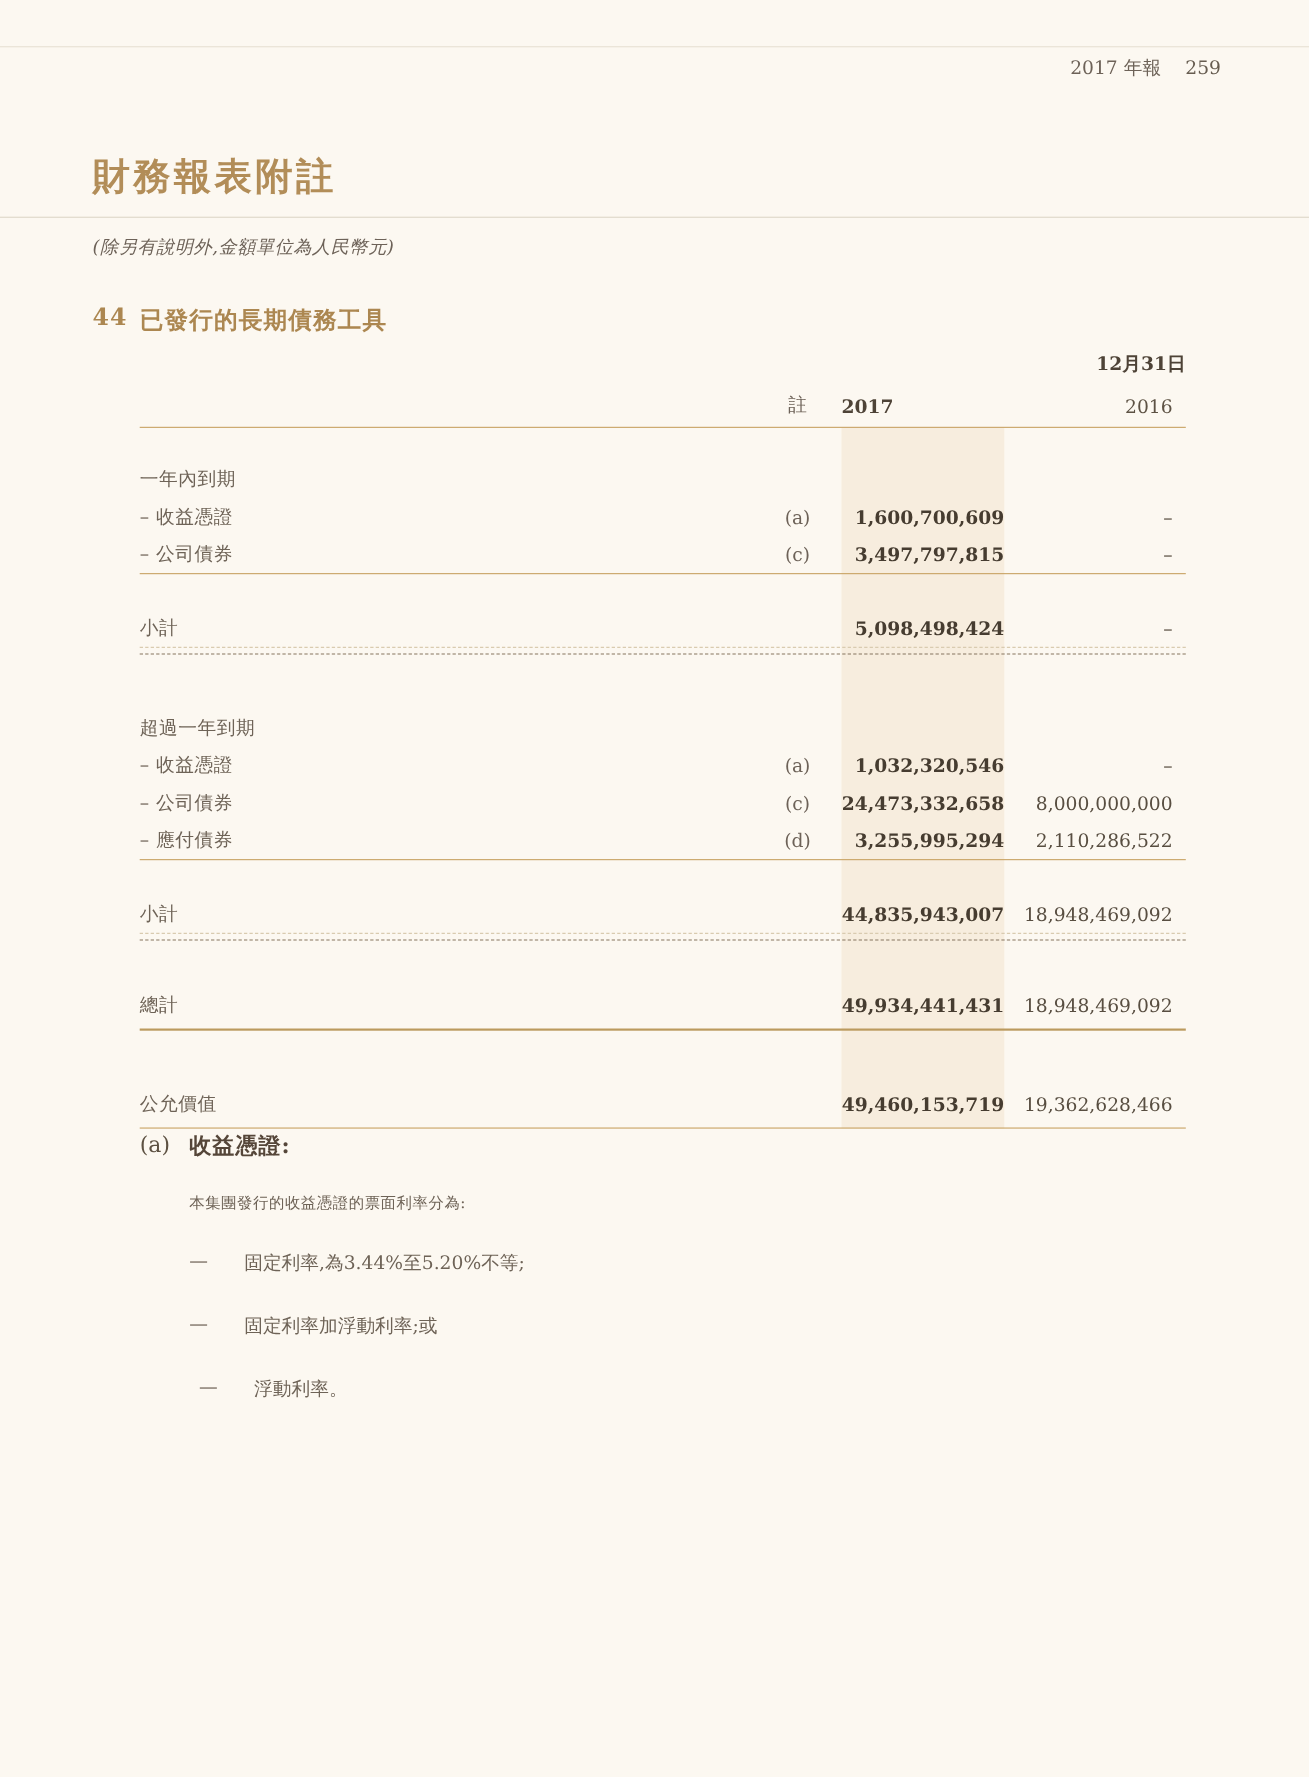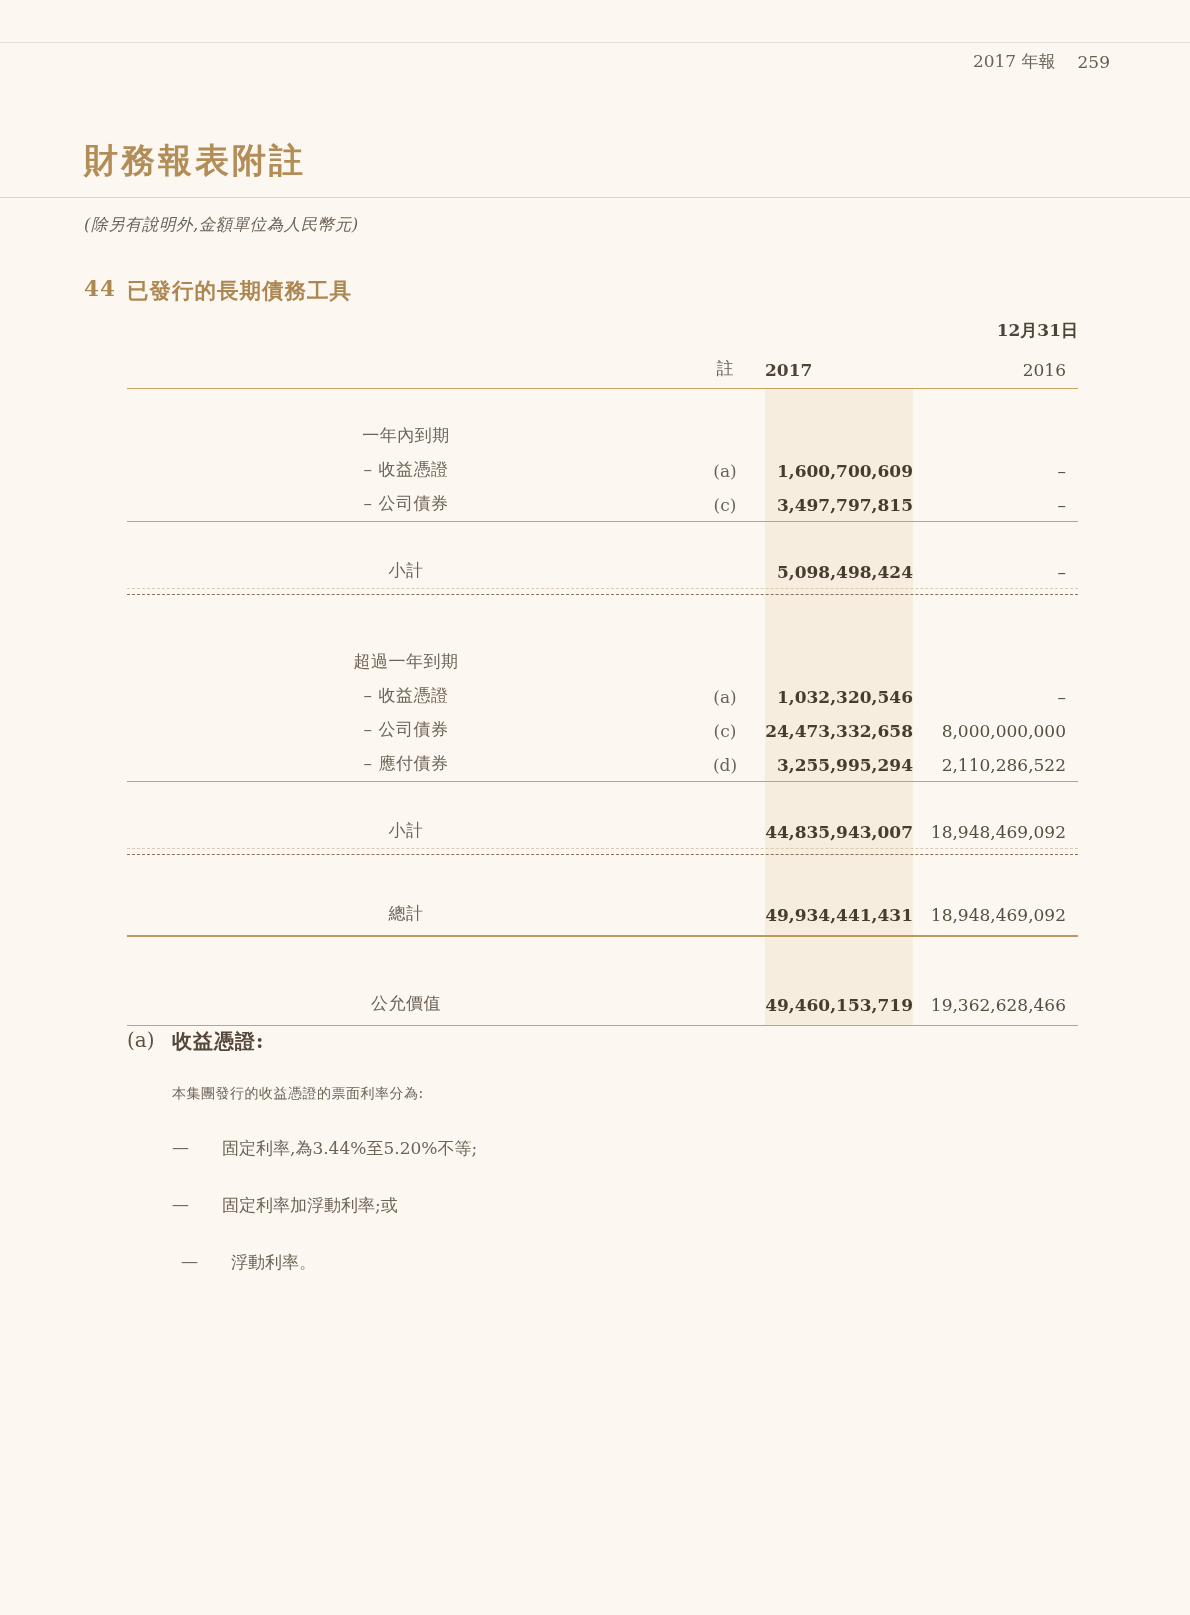--- a/index.html
+++ b/index.html
@@ -28,21 +28,21 @@
   .hd-cols{height:32px;padding-bottom:8px;}
   .hd-2017{text-align:left;font-weight:bold;color:#4e4337;}
   .hd-2016{text-align:right;padding-right:12px;color:#5d5244;}
   .rule{border-top:1.5px solid #c8a263;}
   .rule-thin{border-top:1px solid #c8a263;}
   .rule-thick{border-top:2.5px solid #bb9a5e;}
   .rule-double{height:5px;border-top:1px dashed #d9cbb0;border-bottom:1px dashed #85755f;}
   .t-body{position:relative;}
   .band{position:absolute;top:0;bottom:0;left:638px;width:148px;background:#f7edde;z-index:-1;}
   .t-row{height:34px;}
-  .t-row .c-label{color:#6e6357;letter-spacing:.5px;text-align:center;}
+  .t-row .c-label{color:#6e6357;letter-spacing:.5px;}
   .grp .c-label{color:#6e6357;}
   .sp24{height:24px;}.sp26{height:26px;}.sp6{height:6px;}
   .sp44{height:44px;}.sp36{height:36px;}.sp10{height:10px;}
 
   
   .note-a{position:absolute;left:127px;top:1028px;width:951px;color:#6e6357;}
   .na-head{display:flex;font-size:20px;color:#554639;}
   .na-head .lbl{width:45px;color:#5d5142;}
   .na-head .ttl{font-weight:bold;letter-spacing:1px;}
   .na-intro{margin:30px 0 0 45px;font-size:14px;letter-spacing:.5px;}

